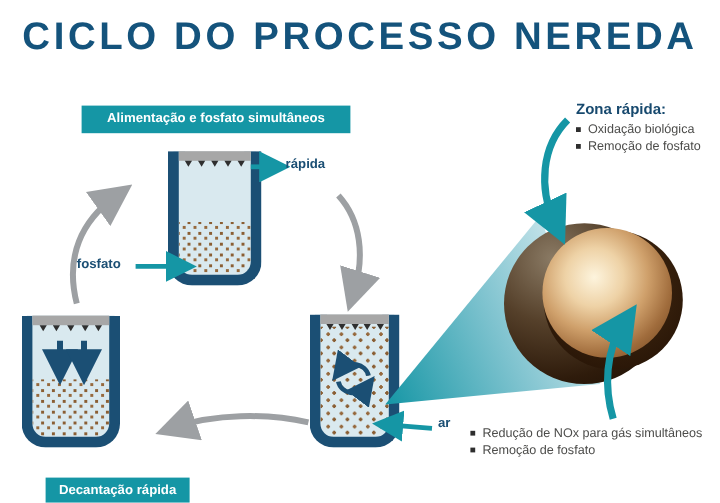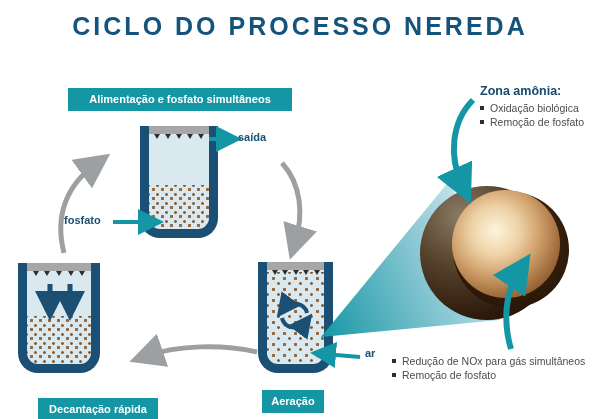--- a/index.html
+++ b/index.html
@@ -2,21 +2,21 @@
 <html><head>
 <meta charset="utf-8">
 <style>
   html,body{margin:0;padding:0;background:#ffffff;}
   .canvas{
     position:relative;width:600px;height:419px;overflow:hidden;background:#ffffff;
     font-family:"Liberation Sans",sans-serif;
   }
   .title{
     position:absolute;top:12px;left:0;width:100%;text-align:center;
-    font-size:25px;font-weight:bold;color:#14537c;letter-spacing:3px;margin:0;
+    font-size:32px;font-weight:bold;color:#14537c;letter-spacing:3px;margin:0;
   }
   .overlay{position:absolute;left:0;top:0;pointer-events:none;z-index:3;}
   
   .tank{
     position:absolute;box-sizing:border-box;background:#d9e9ef;
     border:9px solid #1b4f74;border-top:none;border-radius:0 0 20px 20px;z-index:1;
   }
   .launder{
     position:absolute;top:0;left:0;right:0;height:8px;background:#a7a7a7;
     display:flex;justify-content:space-evenly;
@@ -101,28 +101,27 @@
       <span class="tri"></span>
       <span class="tri"></span>
       <span class="tri"></span>
       <span class="tri"></span>
     </div>
     <div class="granules-full"></div>
   </div>
 
   <div class="stage-label" style="left:68px;top:88px;width:224px;">Alimentação e fosfato simultâneos</div>
   <div class="stage-label" style="left:4px;top:398px;width:120px;margin-left:34px;">Decantação rápida</div>
-  <div class="stage-label" style="left:262px;top:390px;width:62px;">Aeração</div>
 
-  <div class="ann" style="left:238px;top:131px;">saída</div>
+  <div class="ann" style="left:238px;top:131px;">rápida</div>
   <div class="ann" style="left:64px;top:214px;">fosfato</div>
   <div class="ann" style="left:365px;top:347px;text-align:right;">ar</div>
 
   <div class="zone" style="left:480px;top:84px;">
-    <h3>Zona amônia:</h3>
+    <h3>Zona rápida:</h3>
     <ul>
       <li>Oxidação biológica</li>
       <li>Remoção de fosfato</li>
     </ul>
   </div>
   <div class="zone" style="left:392px;top:354px;">
     <ul>
       <li>Redução de NOx para gás simultâneos</li>
       <li>Remoção de fosfato</li>
     </ul>

